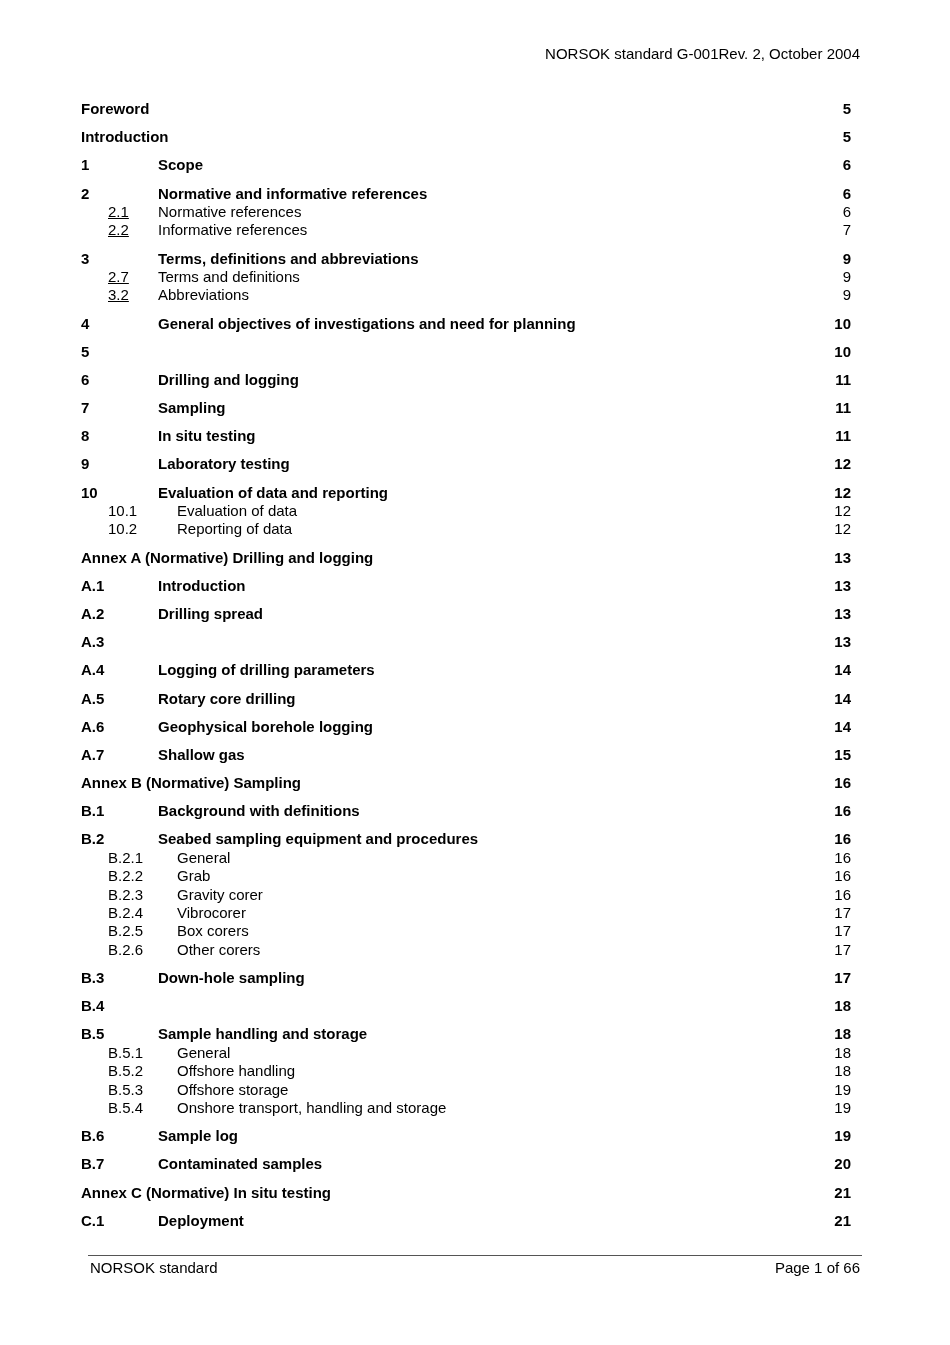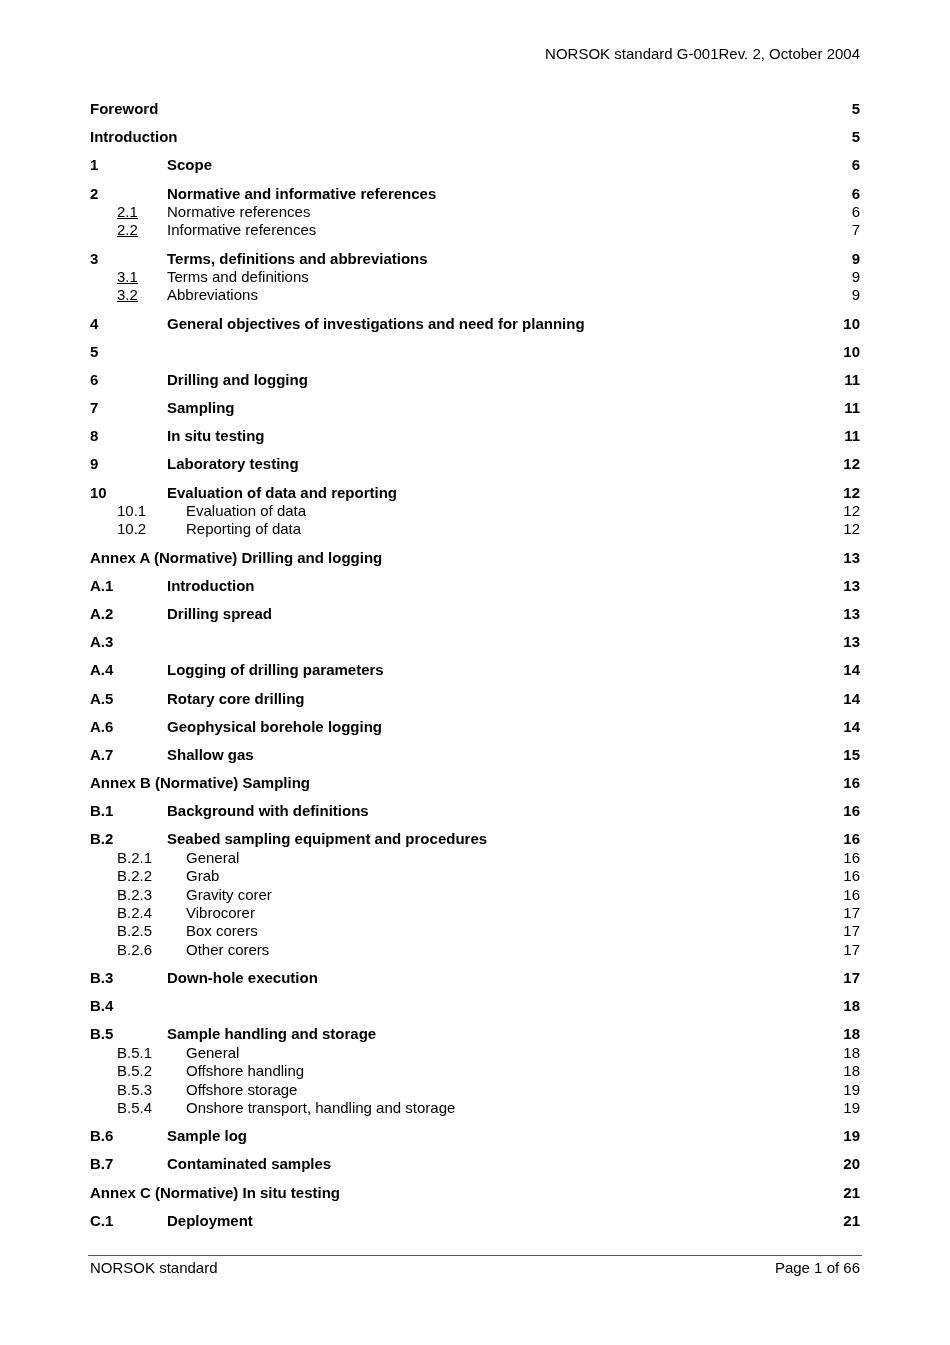--- a/index.html
+++ b/index.html
@@ -1,18 +1,18 @@
 <!DOCTYPE html>
 <html><head>
 <meta charset="utf-8">
 <style>
   html, body { margin:0; padding:0; background:#fff; }
   body { width:950px; height:1345px; position:relative; font-family:"Liberation Sans", sans-serif; color:#000; }
   .hdr { position:absolute; top:45px; left:90px; width:770px; font-size:15px; display:flex; justify-content:flex-end; }
-  .toc { position:absolute; top:100px; left:90px; width:770px; }
+  .toc { position:absolute; top:100px; left:81px; width:770px; }
   .row { position:relative; height:18.4px; line-height:18.4px; font-size:15px; }
   .row.main { font-weight:bold; margin-top:9.8px; }
   .row.first { margin-top:0; }
   .num { position:absolute; left:0; }
   .ttl { position:absolute; left:77px; }
   .pg { position:absolute; right:0; }
   .row.sub .num { left:27px;text-decoration:underline; }
   .row.sub .ttl { left:77px; }
   .row.sub3 .num { left:27px; }
   .row.sub3 .ttl { left:96px; }
@@ -56,21 +56,21 @@
       <span class="num">2.2</span>
       <span class="ttl">Informative references</span>
       <span class="pg">7</span>
     </div>
     <div class="row main">
       <span class="num">3</span>
       <span class="ttl">Terms, definitions and abbreviations</span>
       <span class="pg">9</span>
     </div>
     <div class="row sub">
-      <span class="num">3.1</span>
+      <span class="num">2.7</span>
       <span class="ttl">Terms and definitions</span>
       <span class="pg">9</span>
     </div>
     <div class="row sub">
       <span class="num">3.2</span>
       <span class="ttl">Abbreviations</span>
       <span class="pg">9</span>
     </div>
     <div class="row main">
       <span class="num">4</span>
@@ -193,21 +193,21 @@
       <span class="ttl">Box corers</span>
       <span class="pg">17</span>
     </div>
     <div class="row sub3">
       <span class="num">B.2.6</span>
       <span class="ttl">Other corers</span>
       <span class="pg">17</span>
     </div>
     <div class="row main">
       <span class="num">B.3</span>
-      <span class="ttl">Down-hole execution</span>
+      <span class="ttl">Down-hole sampling</span>
       <span class="pg">17</span>
     </div>
     <div class="row main">
       <span class="num">B.4</span>
       <span class="pg">18</span>
     </div>
     <div class="row main">
       <span class="num">B.5</span>
       <span class="ttl">Sample handling and storage</span>
       <span class="pg">18</span>

